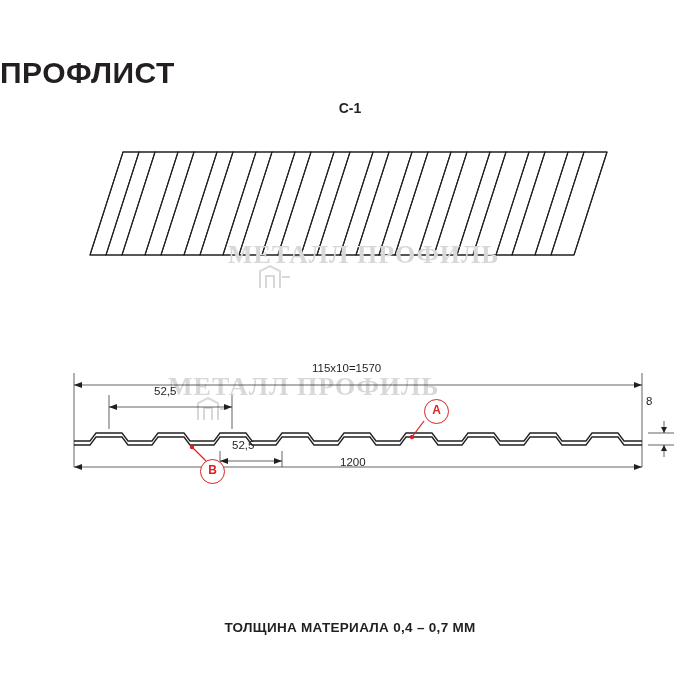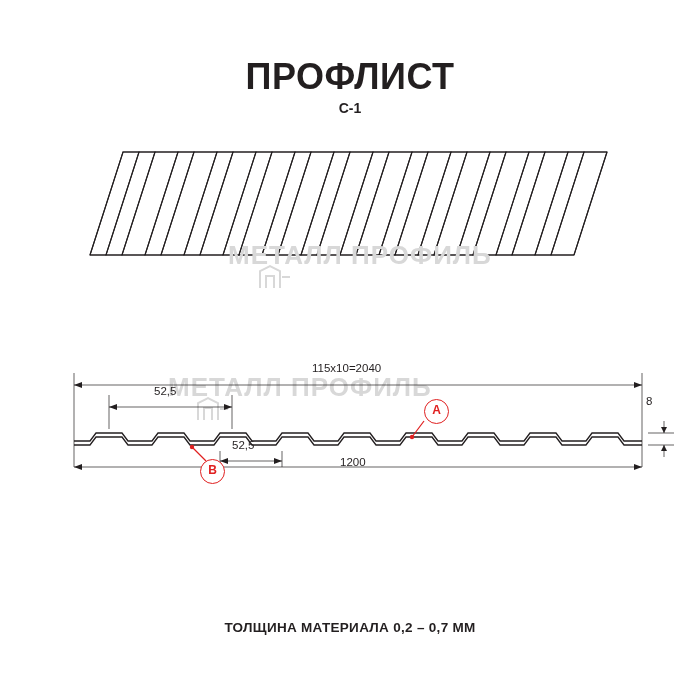--- a/index.html
+++ b/index.html
@@ -18,22 +18,21 @@
   .page {
     position: relative;
     width: 700px;
     height: 700px;
   }
   .title {
     position: absolute;
     top: 56px;
     left: 0;
     width: 700px;
-    text-align: center;
-    font-size: 36px;
+    font-size: 30px;
     font-weight: bold;
     letter-spacing: 0.5px;
     color: #231f20;
   }
   .subtitle {
     position: absolute;
     top: 100px;
     left: 0;
     width: 700px;
     text-align: center;
@@ -66,20 +65,21 @@
     width: 600px;
     height: 135px;
   }
   .watermark {
     position: absolute;
     pointer-events: none;
     color: #d8d8d8;
     font-weight: bold;
     letter-spacing: 1px;
     white-space: nowrap;
+    font-family: Liberation Serif, serif;
   }
   .wm1 {
     left: 228px;
     top: 240px;
     font-size: 26px;
   }
   .wm2 {
     left: 168px;
     top: 372px;
     font-size: 26px;
@@ -249,25 +249,25 @@
       </g>
 
       <g stroke="#e02020" stroke-width="1.2">
         <path d="M352 82 L364 66"></path>
         <circle cx="352" cy="82" r="2.2" fill="#e02020" stroke="none"></circle>
         <path d="M132 92 L146 106"></path>
         <circle cx="132" cy="92" r="2.2" fill="#e02020" stroke="none"></circle>
       </g>
     </svg>
 
-    <div class="lbl" style="left:252px; top:7px;">115х10=2040</div>
+    <div class="lbl" style="left:252px; top:7px;">115х10=1570</div>
     <div class="lbl" style="left:94px; top:30px;">52,5</div>
     <div class="lbl" style="left:172px; top:84px;">52,5</div>
     <div class="lbl" style="left:280px; top:101px;">1200</div>
     <div class="lbl" style="left:586px; top:40px;">8</div>
 
     <div class="callout" style="left:364px; top:44px;">A</div>
     <div class="callout" style="left:140px; top:104px;">B</div>
   </div>
 
-  <div class="footer-note">ТОЛЩИНА МАТЕРИАЛА 0,2 – 0,7 ММ</div>
+  <div class="footer-note">ТОЛЩИНА МАТЕРИАЛА 0,4 – 0,7 ММ</div>
 
 </div>
 
 </body></html>

